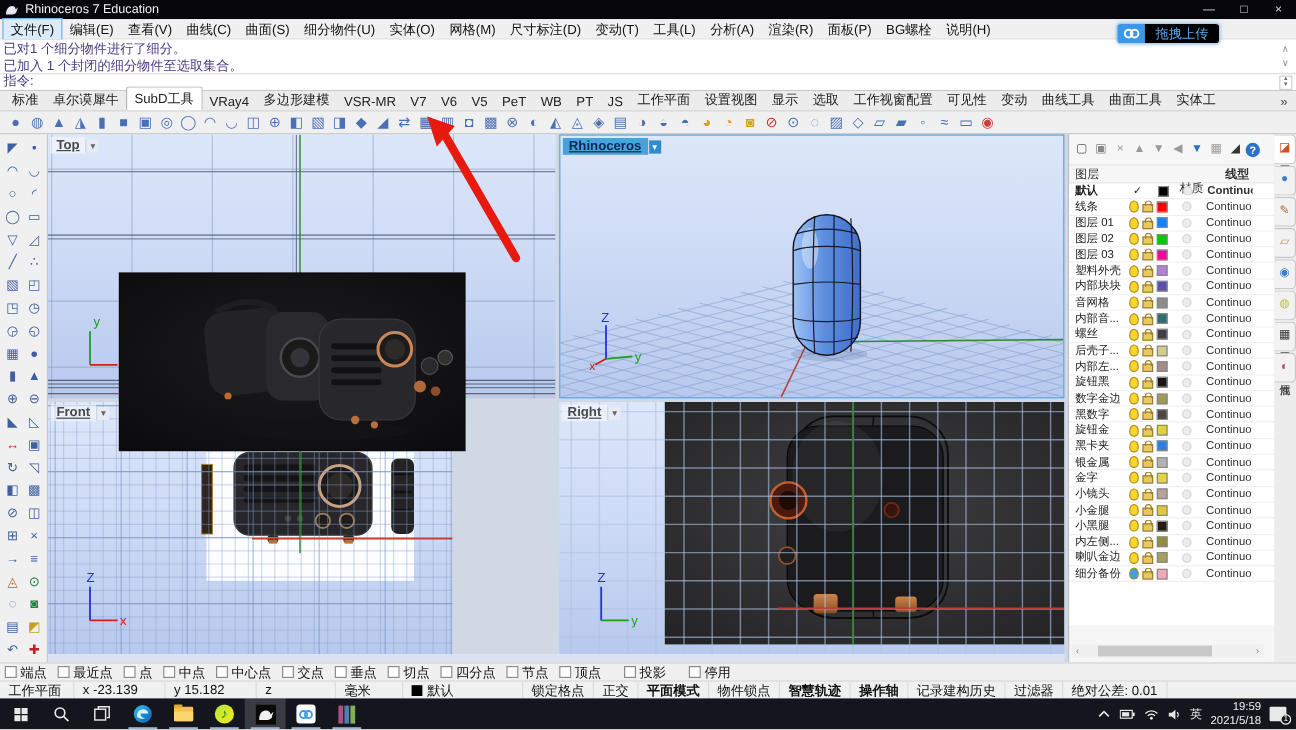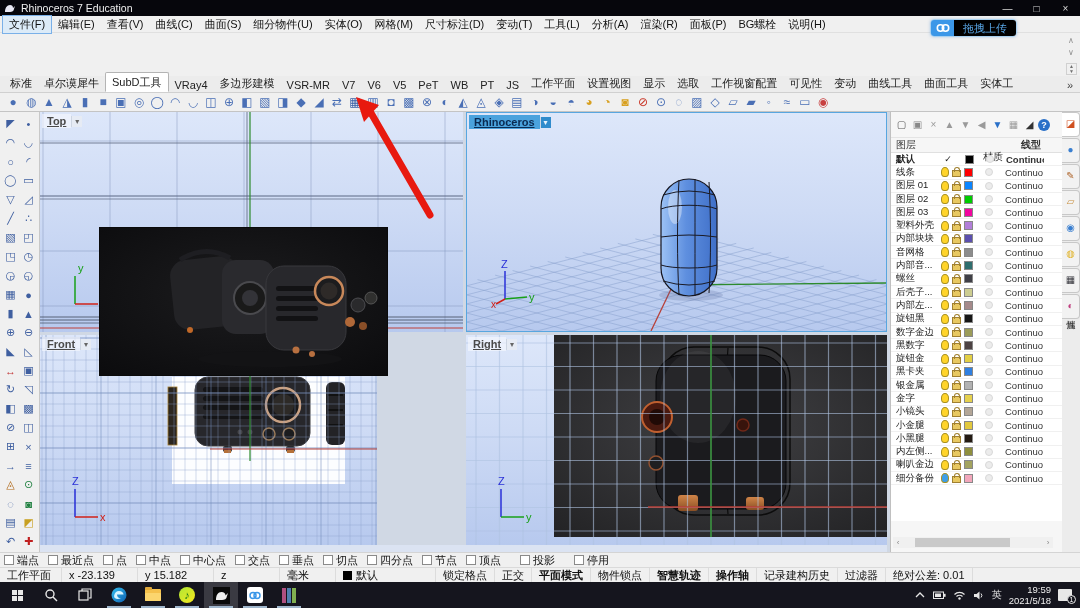--- a/index.html
+++ b/index.html
@@ -159,24 +159,29 @@
       <div class="menu-item">尺寸标注(D)</div>
       <div class="menu-item">变动(T)</div>
       <div class="menu-item">工具(L)</div>
       <div class="menu-item">分析(A)</div>
       <div class="menu-item">渲染(R)</div>
       <div class="menu-item">面板(P)</div>
       <div class="menu-item">BG螺栓</div>
       <div class="menu-item">说明(H)</div>
     </div>
 
+  <div class="cmdarea">
+    <div>已对1 个细分物件进行了细分。</div>
+    <div>已加入 1 个封闭的细分物件至选取集合。</div>
+  </div>
   <div class="cmd-scroll">
       <span>∧</span>
       <span>∨</span>
     </div>
+  <div class="cmdprompt">指令:</div>
   <div class="cmd-spin">
       <span>▲</span>
       <span>▼</span>
     </div>
 
   <div class="upload-btn">
     <div class="upload-ic">
       <svg width="16" height="12" viewBox="0 0 16 12">
           <circle cx="5.5" cy="6" r="3.2" fill="none" stroke="#fff" stroke-width="1.6"></circle>
           <circle cx="10.5" cy="6" r="3.2" fill="none" stroke="#fff" stroke-width="1.6"></circle>

